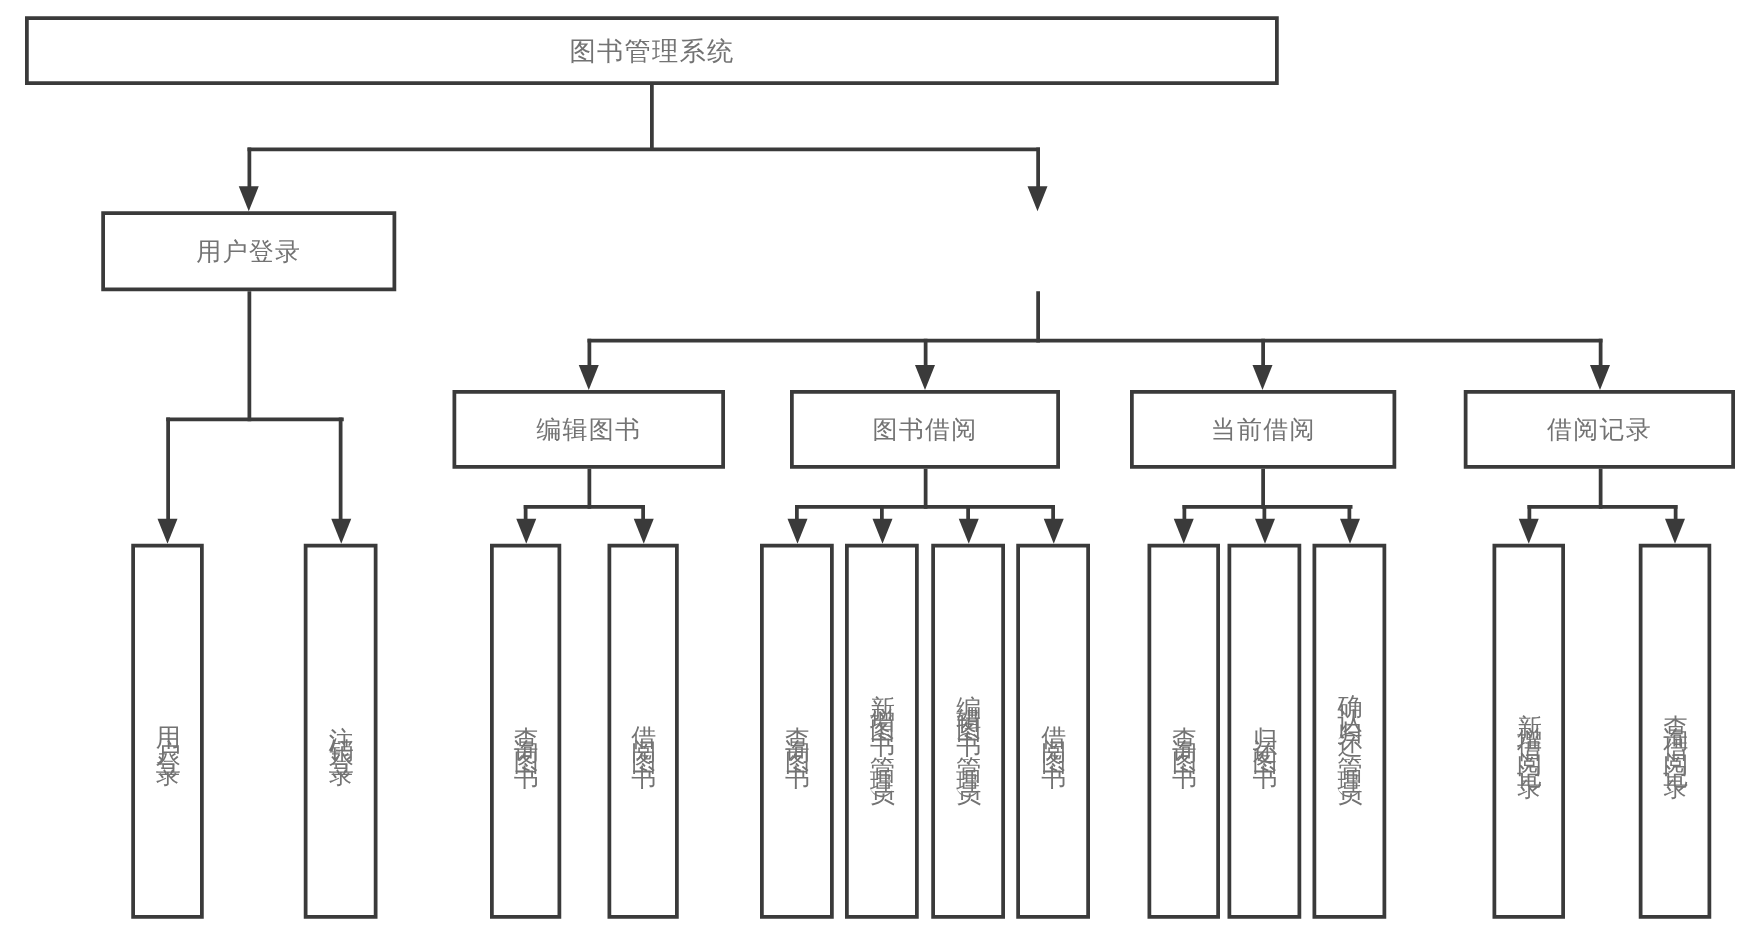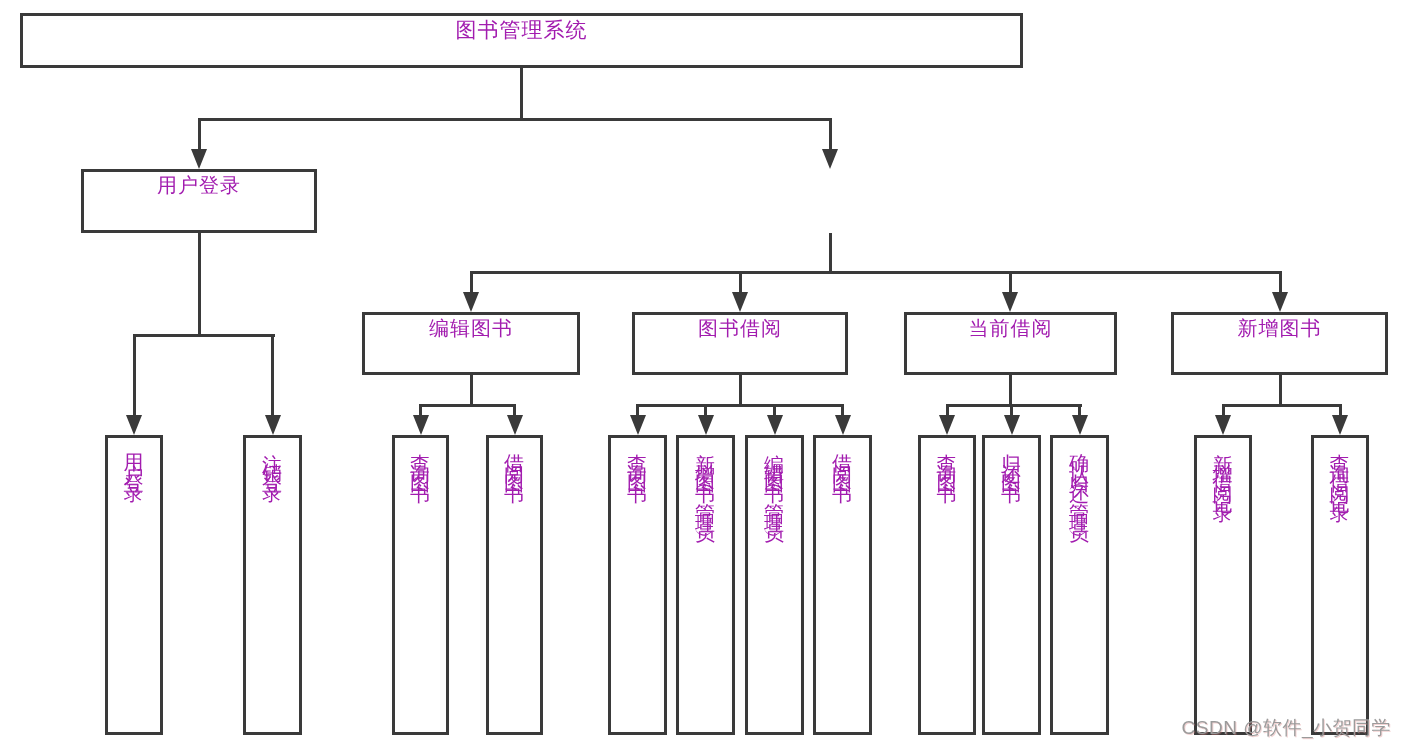--- a/index.html
+++ b/index.html
@@ -2,22 +2,22 @@
 <html><head>
 <meta charset="utf-8">
 <style>
   html,body{margin:0;padding:0;background:#ffffff;}
   .stage{
     position:relative;width:1405px;height:747px;background:#ffffff;overflow:hidden;
     font-family:"Liberation Sans","DejaVu Sans",sans-serif;color:#333333;
   }
   .box{
     position:absolute;background:#ffffff;border:3px solid #3a3a3a;box-sizing:border-box;
-    display:flex;justify-content:center;
-    font-size:20px;letter-spacing:1px;color:#a21caf;
+    display:flex;align-items:center;justify-content:center;
+    font-size:20px;letter-spacing:1px;color:#737373;
   }
   .box .lbl{white-space:nowrap;}
   .vbox .lbl{
     writing-mode:vertical-rl;text-orientation:mixed;
     letter-spacing:10px;white-space:normal;line-height:1;
   }
   .root-box{font-size:21px;}
   .hline,.vline{position:absolute;background:#3a3a3a;}
   .hline{height:3px;}
   .vline{width:3px;}
@@ -74,21 +74,21 @@
   <div class="box" style="left:362px;top:312px;width:218px;height:63px;">
     <span class="lbl">编辑图书</span>
   </div>
   <div class="box" style="left:904px;top:312px;width:213px;height:63px;">
     <span class="lbl">当前借阅</span>
   </div>
   <div class="box" style="left:632px;top:312px;width:216px;height:63px;">
     <span class="lbl">图书借阅</span>
   </div>
   <div class="box" style="left:1171px;top:312px;width:217px;height:63px;">
-    <span class="lbl">新增图书</span>
+    <span class="lbl">借阅记录</span>
   </div>
 
   <div class="vline" style="left:469.5px;top:375px;height:32px;"></div>
   <div class="hline" style="left:419px;top:404px;width:97px;"></div>
   <div class="vline" style="left:419px;top:404px;height:13px;"></div>
   <div class="arrow" style="left:412.5px;top:415px;"></div>
   <div class="vline" style="left:513px;top:404px;height:13px;"></div>
   <div class="arrow" style="left:506.5px;top:415px;"></div>
 
   <div class="vline" style="left:738.5px;top:375px;height:32px;"></div>
@@ -155,15 +155,14 @@
     <span class="lbl">确认归还（管理员）</span>
   </div>
 
   <div class="box vbox" style="left:1194px;top:435px;width:58px;height:300px;">
     <span class="lbl">新增借阅记录</span>
   </div>
   <div class="box vbox" style="left:1311px;top:435px;width:58px;height:300px;">
     <span class="lbl">查询借阅记录</span>
   </div>
 
-  <div class="watermark">CSDN @软件_小贺同学</div>
 
 </div>
 
 </body></html>

